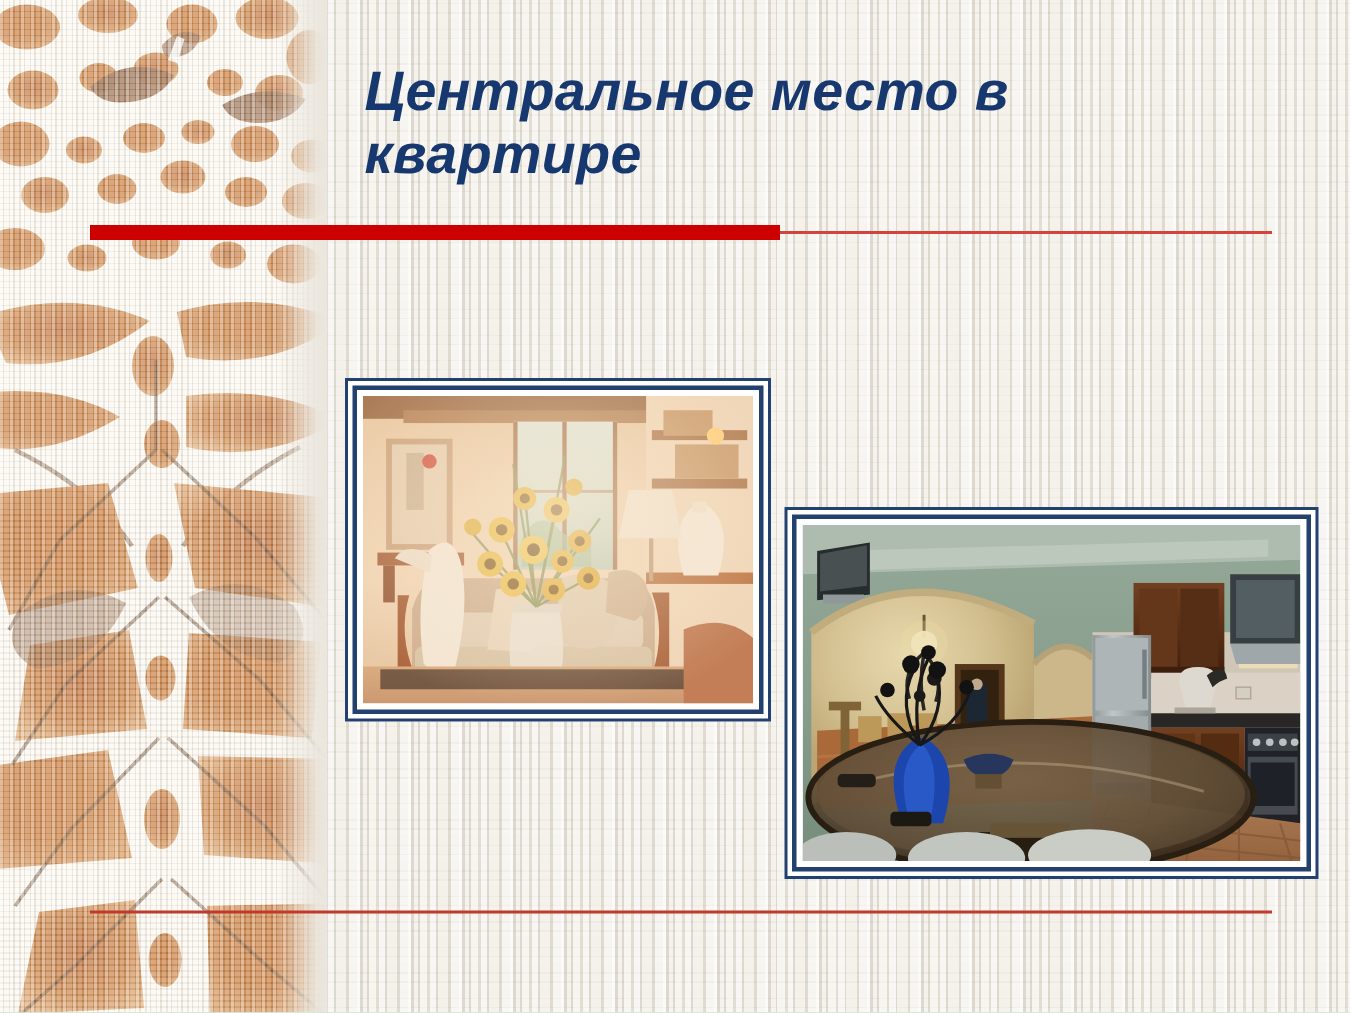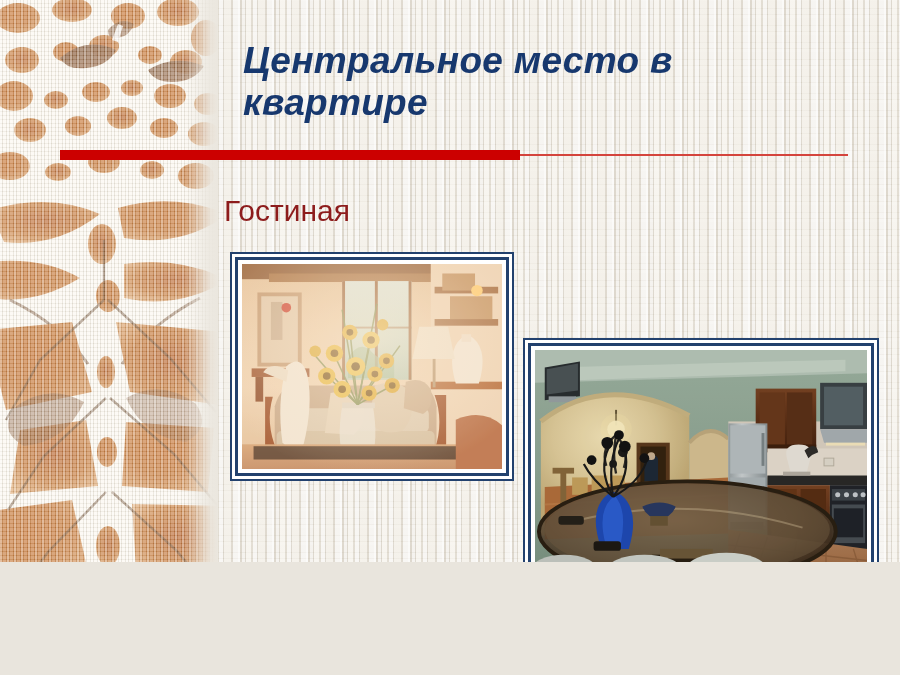--- a/index.html
+++ b/index.html
@@ -3,21 +3,21 @@
 <meta charset="utf-8">
 <style>
   html,body{margin:0;padding:0;}
   body{
     width:900px;height:675px;overflow:hidden;
     font-family:"Liberation Sans", sans-serif;
     background:#e9e5dd;
   }
 
   #slide{
-    position:relative;width:900px;height:562px;overflow:hidden;
+    position:relative;width:900px;height:675px;overflow:hidden;
     background-color:#86efac;
   }
 
   
   #bg-plaid{
     position:absolute;inset:0;
     background-color:#ebe7df;
     background-image:
       repeating-linear-gradient(90deg,
         rgba(255,255,255,0.75) 0px, rgba(255,255,255,0.75) 2px,
@@ -231,21 +231,20 @@
     <div class="gweave"></div>
     <div class="gfade"></div>
   </div>
 
   <div id="red-rule-top"></div>
   <div id="red-bar-thick"></div>
   <div id="red-rule-bottom"></div>
 
   <div id="title">Центральное место в квартире</div>
 
-  <div id="caption-left" class="caption">Гостиная</div>
 
   <div id="photo-living" class="photo-frame">
     <div class="inner-rule">
       <div class="photo">
         <svg width="100%" height="100%" viewBox="0 0 270 216" preserveAspectRatio="none">
           <defs>
             <linearGradient id="lrWall" x1="0" y1="0" x2="0" y2="1">
               <stop offset="0%" stop-color="#e7c9a4"></stop>
               <stop offset="60%" stop-color="#f0d8ba"></stop>
               <stop offset="100%" stop-color="#e2c39e"></stop>

